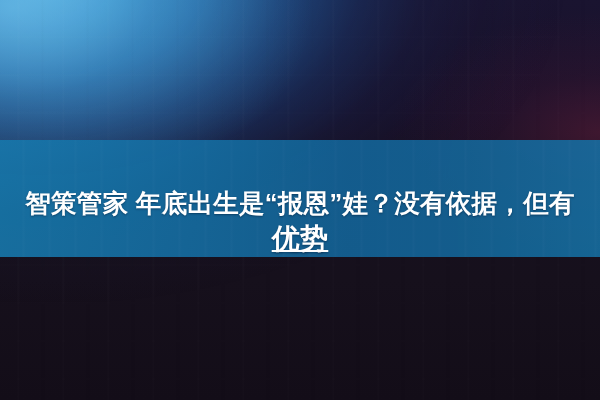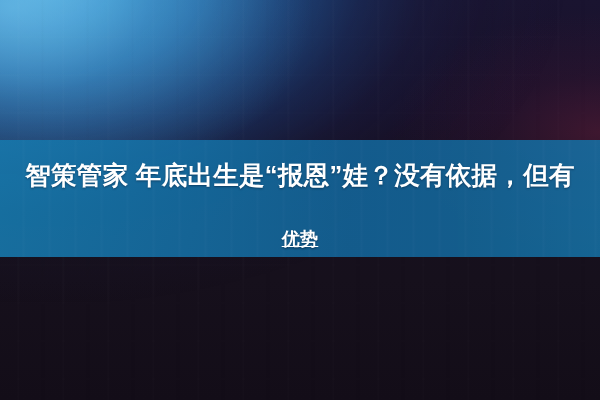--- a/index.html
+++ b/index.html
@@ -91,21 +91,21 @@
 
   
   #banner {
     position: absolute;
     left: 0;
     width: 600px;
     box-sizing: border-box;
     display: flex;
     flex-direction: column;
     align-items: center;
-    justify-content: space-between;
+    justify-content: flex-end;
     padding-top: 17px;
   }
   #banner-bg {
     position: absolute;
     left: 0; top: 0; right: 0; bottom: 0;
     background: linear-gradient(to right,
       rgba(23,120,172,0.90) 0%,
       rgba(21,110,163,0.90) 30%,
       rgba(19,100,152,0.90) 58%,
       rgba(20,104,156,0.88) 78%,
@@ -126,21 +126,21 @@
     position: relative;
     z-index: 3;
     color: #ffffff;
     font-weight: bold;
     font-size: 25.5px;
     line-height: 36px;
     letter-spacing: 0.3px;
     white-space: nowrap;
     text-shadow: 0 1px 2px rgba(0,20,45,0.45);
   }
-  #title-line-2 { font-size: 18px; text-decoration: underline; }
+  #title-line-2 { font-size: 28px; text-decoration: underline; }
 </style>
 </head>
 <body>
 
 <div id="stage">
 
   <div class="layer" id="bg-base"></div>
   <div class="layer" id="bg-dark"></div>
   <div class="layer" id="bg-red"></div>
 

